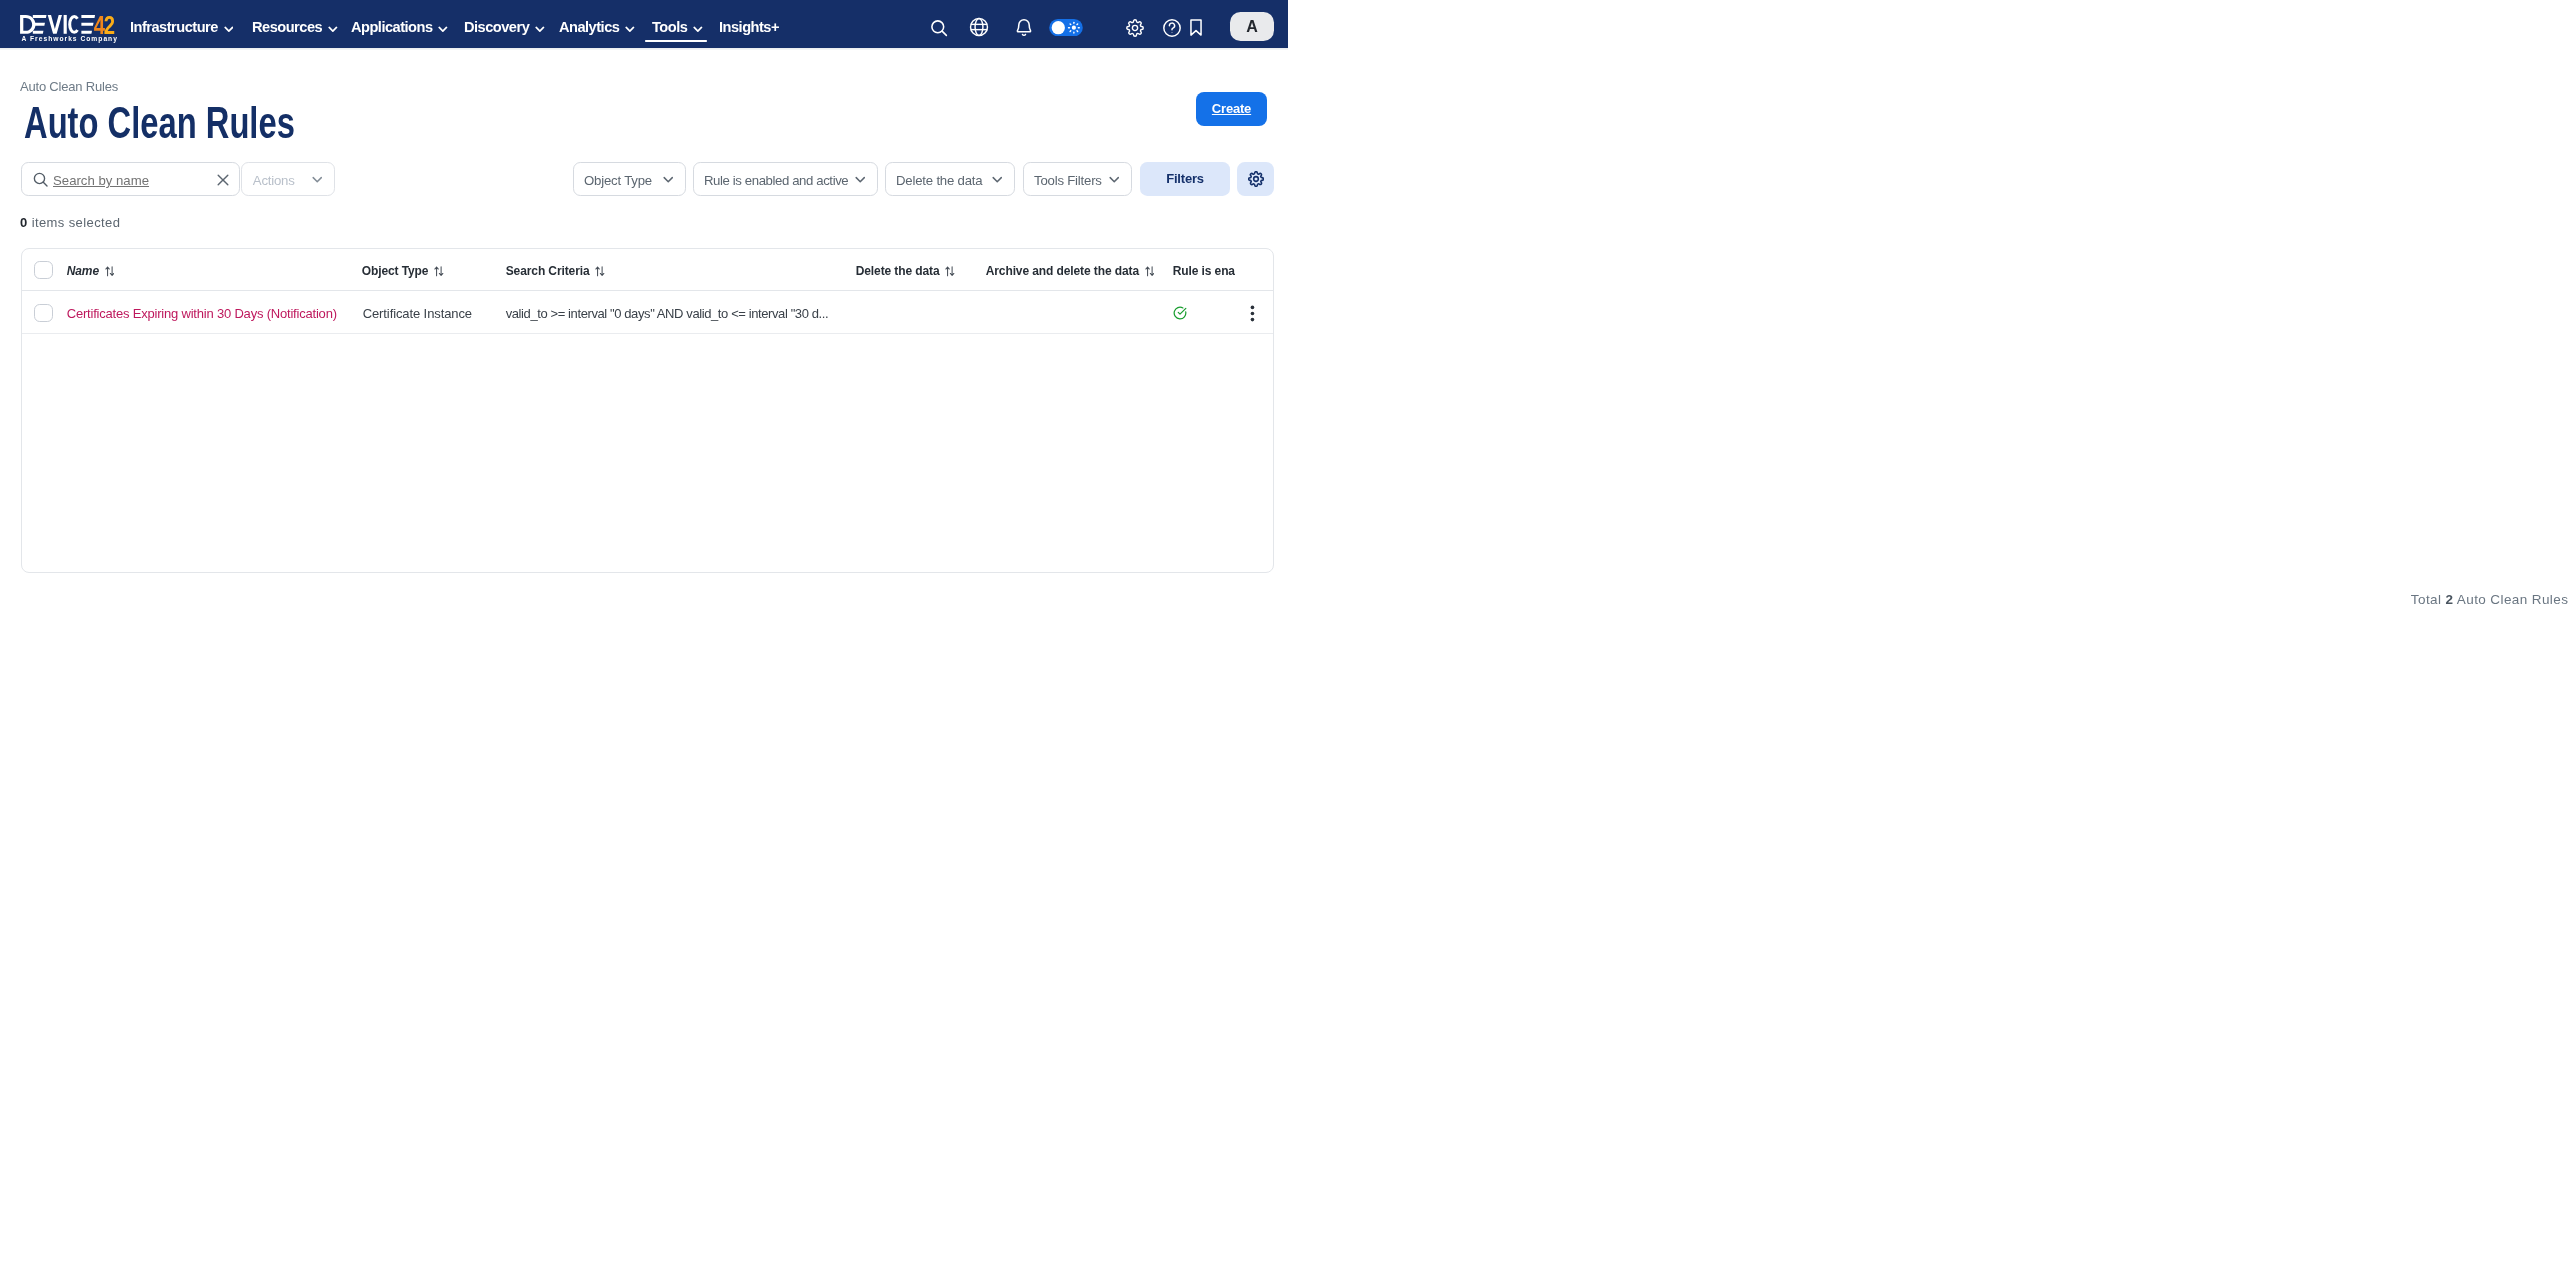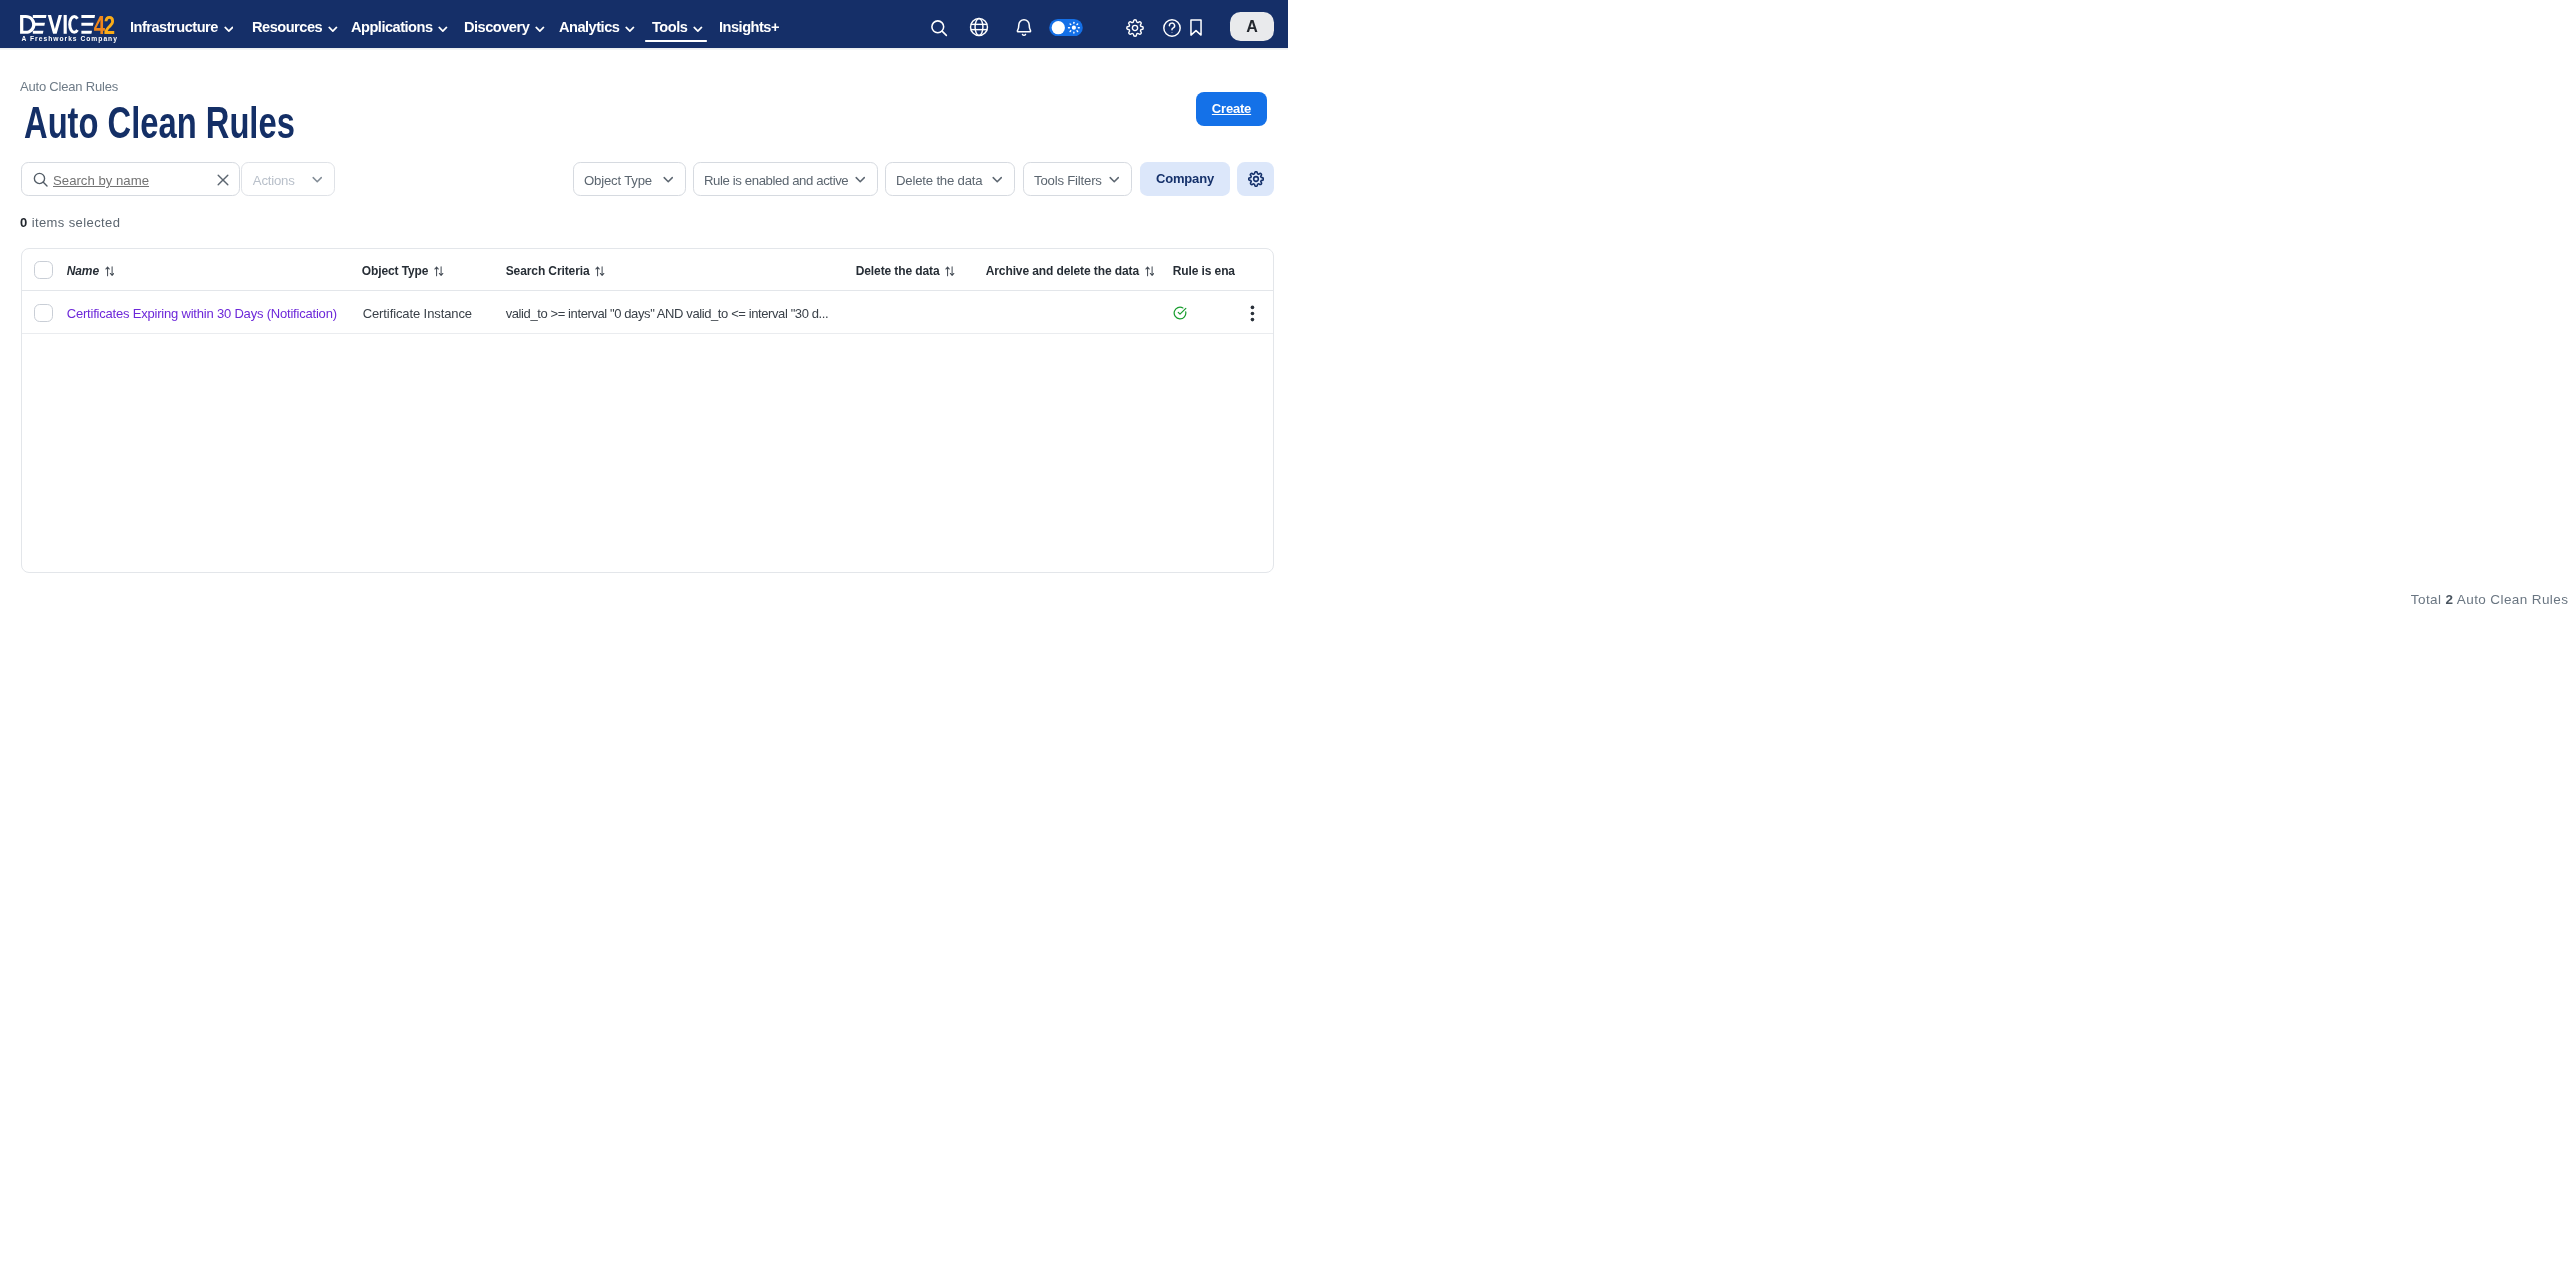--- a/index.html
+++ b/index.html
@@ -29,21 +29,21 @@
 .selected { position:absolute; left:20px; top:216px; font-size:13px; letter-spacing:0.4px; color:#5C6670; line-height:1; }
 .selected b { color:#22272E; }
 
 .table { position:absolute; left:20.7px; top:248px; width:1253px; height:325px; border:0.8px solid #E3E6EA; border-radius:8px; background:#fff; }
 .thead { position:absolute; left:0; top:0; width:100%; height:42px; border-bottom:0.8px solid #E3E6EA; }
 .th { position:absolute; top:16.4px; font-size:12px; font-weight:bold; color:#272E36; line-height:1; white-space:nowrap; letter-spacing:-0.1px; }
 .sort { margin-left:5.7px; vertical-align:-1.2px; }
 .row1 { position:absolute; left:0; top:43px; width:100%; height:42px; border-bottom:0.8px solid #EAECEF; }
 .row2 { position:absolute; left:0; top:85px; width:100%; height:42px; border-bottom:0.8px solid #EAECEF; }
 .cell { position:absolute; top:15px; font-size:13px; color:#3A4149; line-height:1; white-space:nowrap; }
-.link { color:#6d28d9; }
+.link { color:#be185d; }
 .cbx { position:absolute; left:12.6px; top:11.8px; width:18.7px; height:18.7px; border:1.6px solid #C9CED6; border-radius:5.7px; background:#fff; }
 .total { position:absolute; right:7.7px; top:593px; font-size:13.5px; color:#6A7682; line-height:1; letter-spacing:0.4px; }
 .total b { color:#4A5560; }
 </style>
 </head>
 <body>
 <div class="nav">
   
   <svg class="abs" style="left:20px; top:13.8px;" width="95" height="20.6" viewBox="0 -1.2 117 25.4">
     <g fill="#ffffff">
@@ -169,21 +169,21 @@
   <svg class="abs" style="right:12px; top:13.4px;" width="10.5" height="7.3" viewBox="0 0 13 9" fill="none" stroke="#5C6670" stroke-width="1.8" stroke-linecap="round" stroke-linejoin="round">
       <path d="M1.5,2 L6.5,7 L11.5,2"></path>
     </svg>
 </div>
 <div class="inputbox dd" style="left:1023px; width:109px;">
     <span class="t">Tools Filters</span>
   <svg class="abs" style="right:12px; top:13.4px;" width="10.5" height="7.3" viewBox="0 0 13 9" fill="none" stroke="#5C6670" stroke-width="1.8" stroke-linecap="round" stroke-linejoin="round">
       <path d="M1.5,2 L6.5,7 L11.5,2"></path>
     </svg>
 </div>
-<div class="advanced">Company</div>
+<div class="advanced">Filters</div>
 <div class="gearbtn">
   <svg class="abs" style="left:10.5px; top:9px;" width="16" height="16" viewBox="0 0 24 24" fill="none" stroke="#15316B" stroke-width="2.4" stroke-linejoin="round" stroke-linecap="round">
     <path d="M12 15.5A3.5 3.5 0 1 0 12 8.5a3.5 3.5 0 0 0 0 7z"></path>
     <path d="M19.4 15a1.65 1.65 0 0 0 .33 1.82l.06.06a2 2 0 1 1-2.83 2.83l-.06-.06a1.65 1.65 0 0 0-1.82-.33 1.65 1.65 0 0 0-1 1.51V21a2 2 0 1 1-4 0v-.09A1.65 1.65 0 0 0 9 19.4a1.65 1.65 0 0 0-1.82.33l-.06.06a2 2 0 1 1-2.83-2.83l.06-.06a1.65 1.65 0 0 0 .33-1.82 1.65 1.65 0 0 0-1.51-1H3a2 2 0 1 1 0-4h.09A1.65 1.65 0 0 0 4.6 9a1.65 1.65 0 0 0-.33-1.82l-.06-.06a2 2 0 1 1 2.83-2.83l.06.06a1.65 1.65 0 0 0 1.82.33H9a1.65 1.65 0 0 0 1-1.51V3a2 2 0 1 1 4 0v.09a1.65 1.65 0 0 0 1 1.51 1.65 1.65 0 0 0 1.82-.33l.06-.06a2 2 0 1 1 2.83 2.83l-.06.06a1.65 1.65 0 0 0-.33 1.82V9a1.65 1.65 0 0 0 1.51 1H21a2 2 0 1 1 0 4h-.09a1.65 1.65 0 0 0-1.51 1z"></path>
   </svg>
 </div>
 <div class="selected"><b>0</b> items selected</div>
 
 <div class="table">
   <div class="thead">

